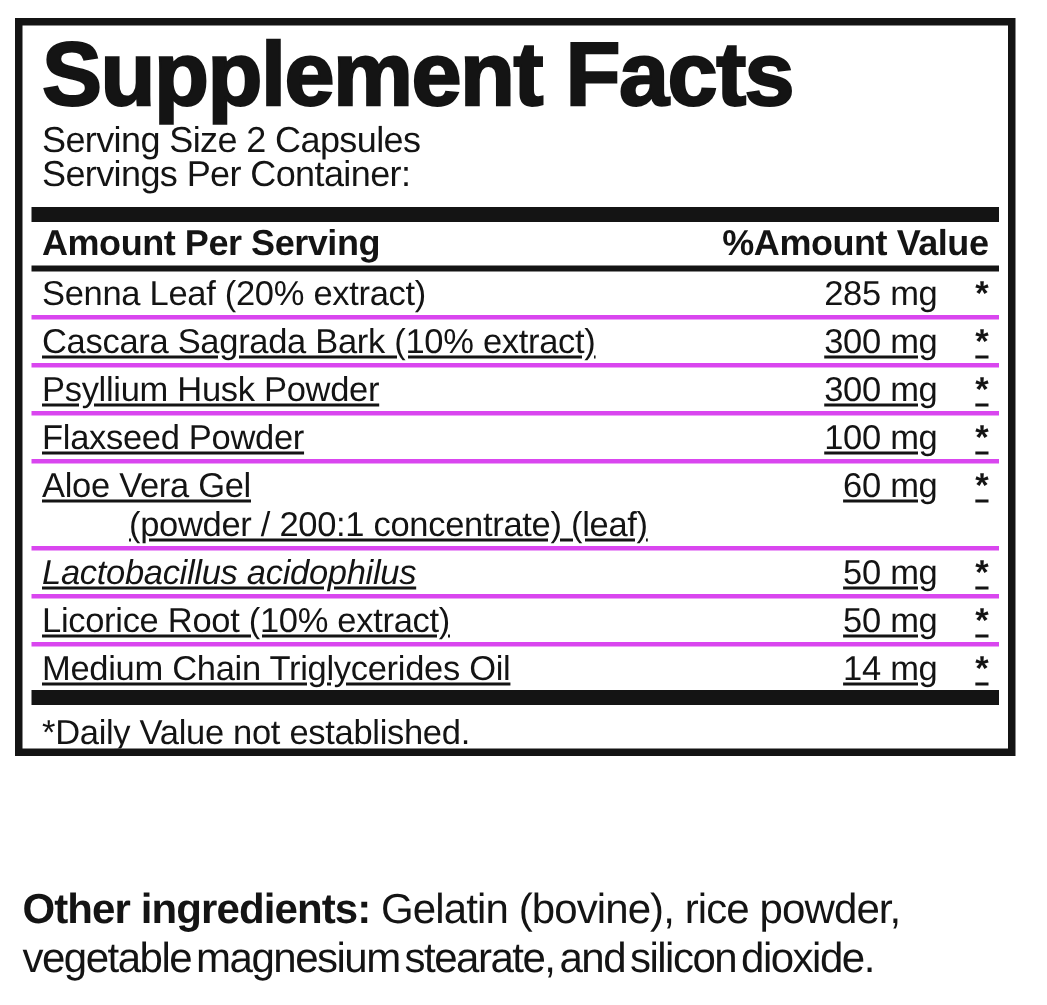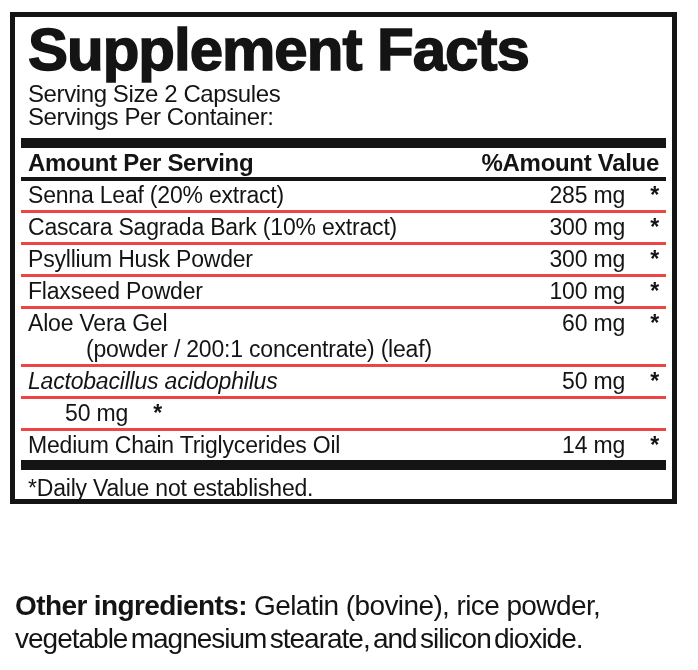--- a/index.html
+++ b/index.html
@@ -58,21 +58,21 @@
   .rows { margin: 0 -7px; }
   .row {
     display: flex;
     flex-wrap: wrap;
     align-items: baseline;
     font-size: 23px;
     line-height: 26px;
     padding: 1px 7px 2px 7px;
     letter-spacing: -0.2px;
   }
-  .row + .row { border-top: 3px solid #ef4444; }
+  .row + .row { border-top: 3px solid #d946ef; text-decoration: underline; }
   .row .name { flex: 1 1 auto; white-space: nowrap; }
   .row .amt { flex: 0 0 100px; text-align: right; white-space: nowrap; }
   .row .dv { flex: 0 0 34px; text-align: right; font-weight: bold; }
   .row .detail { flex: 0 0 100%; padding-left: 58px; white-space: nowrap; }
   .italic { font-style: italic; }
   .footnote {
     font-size: 23px;
     line-height: 24px;
     padding: 6px 0 6px 0;
     letter-spacing: -0.2px;
@@ -143,20 +143,21 @@
       <span class="detail">(powder / 200:1 concentrate) (leaf)</span>
     </div>
 
     <div class="row">
       <span class="name italic">Lactobacillus acidophilus</span>
       <span class="amt">50 mg</span>
       <span class="dv">*</span>
     </div>
 
     <div class="row">
+      <span class="name">Licorice Root (10% extract)</span>
       <span class="amt">50 mg</span>
       <span class="dv">*</span>
     </div>
 
     <div class="row">
       <span class="name">Medium Chain Triglycerides Oil</span>
       <span class="amt">14 mg</span>
       <span class="dv">*</span>
     </div>
 

